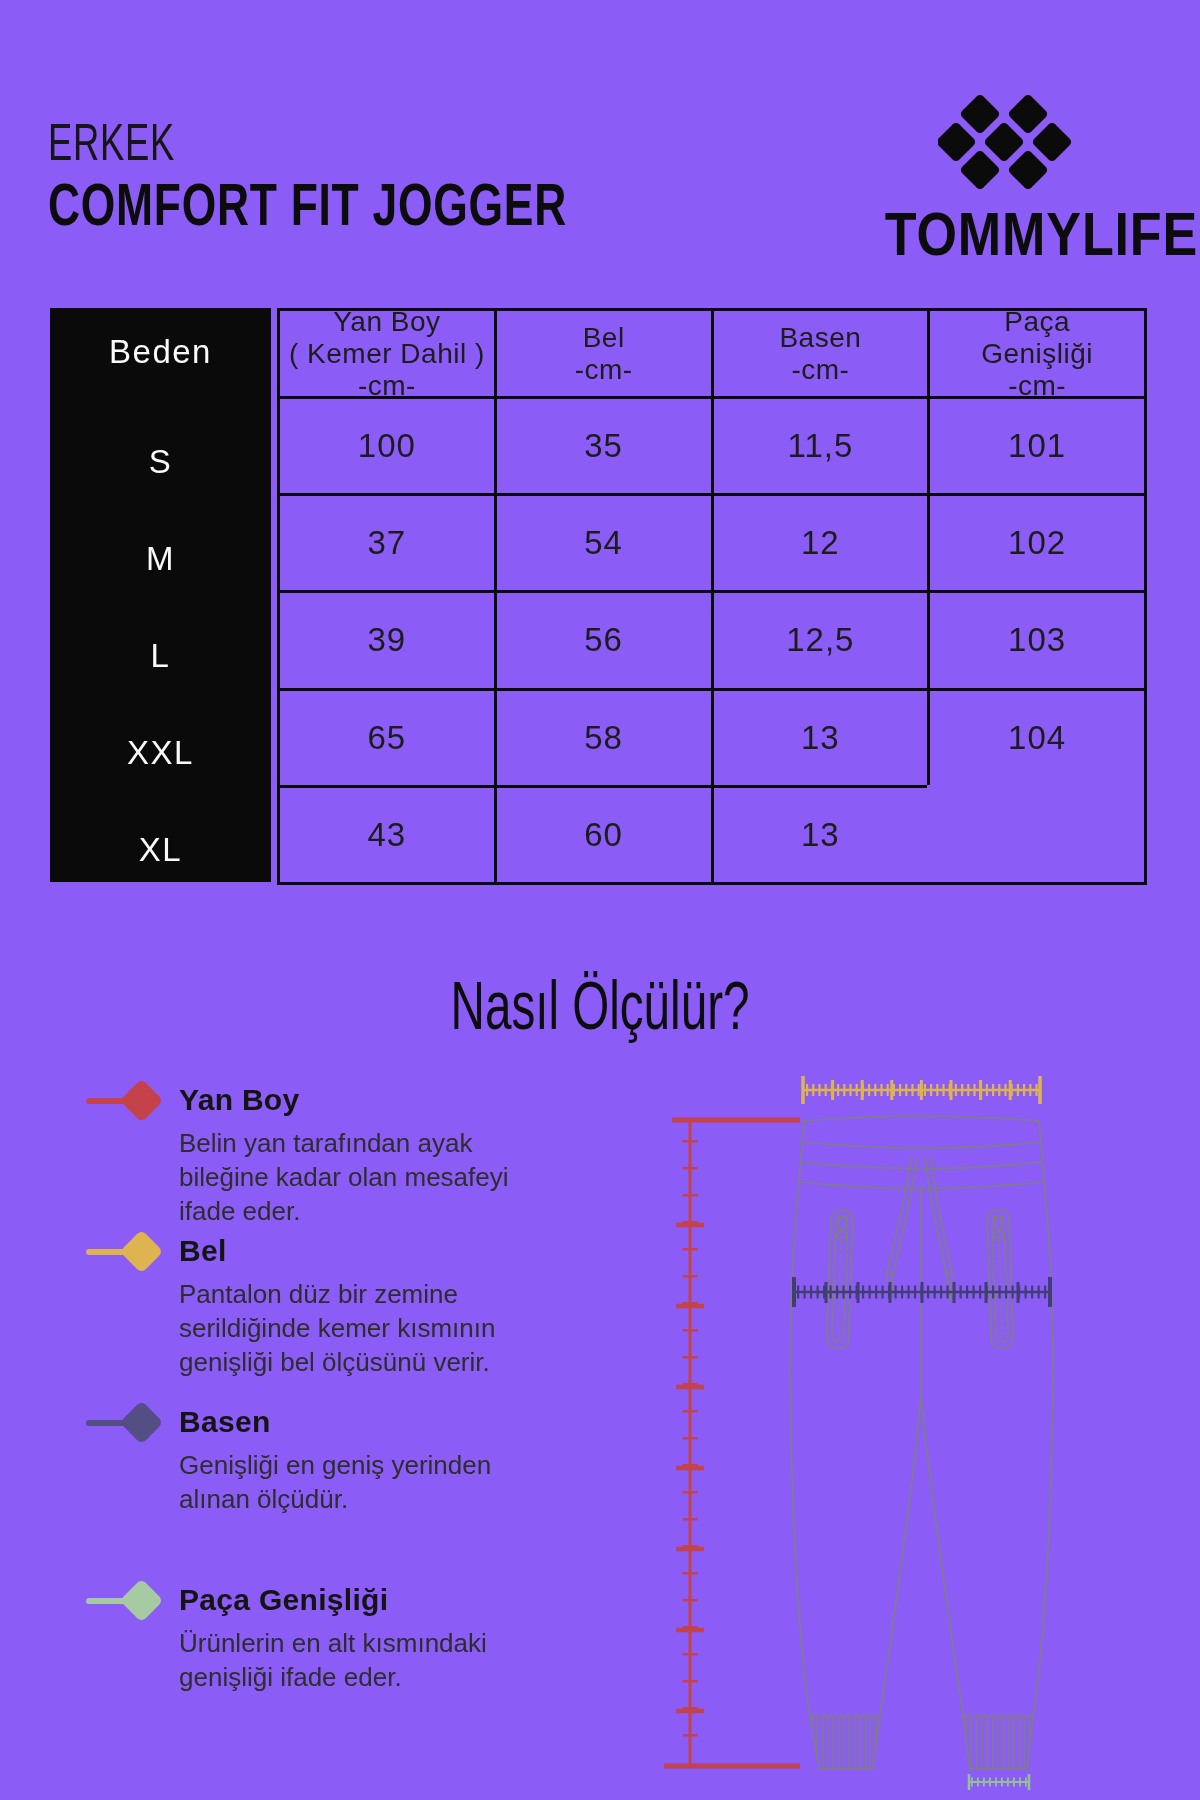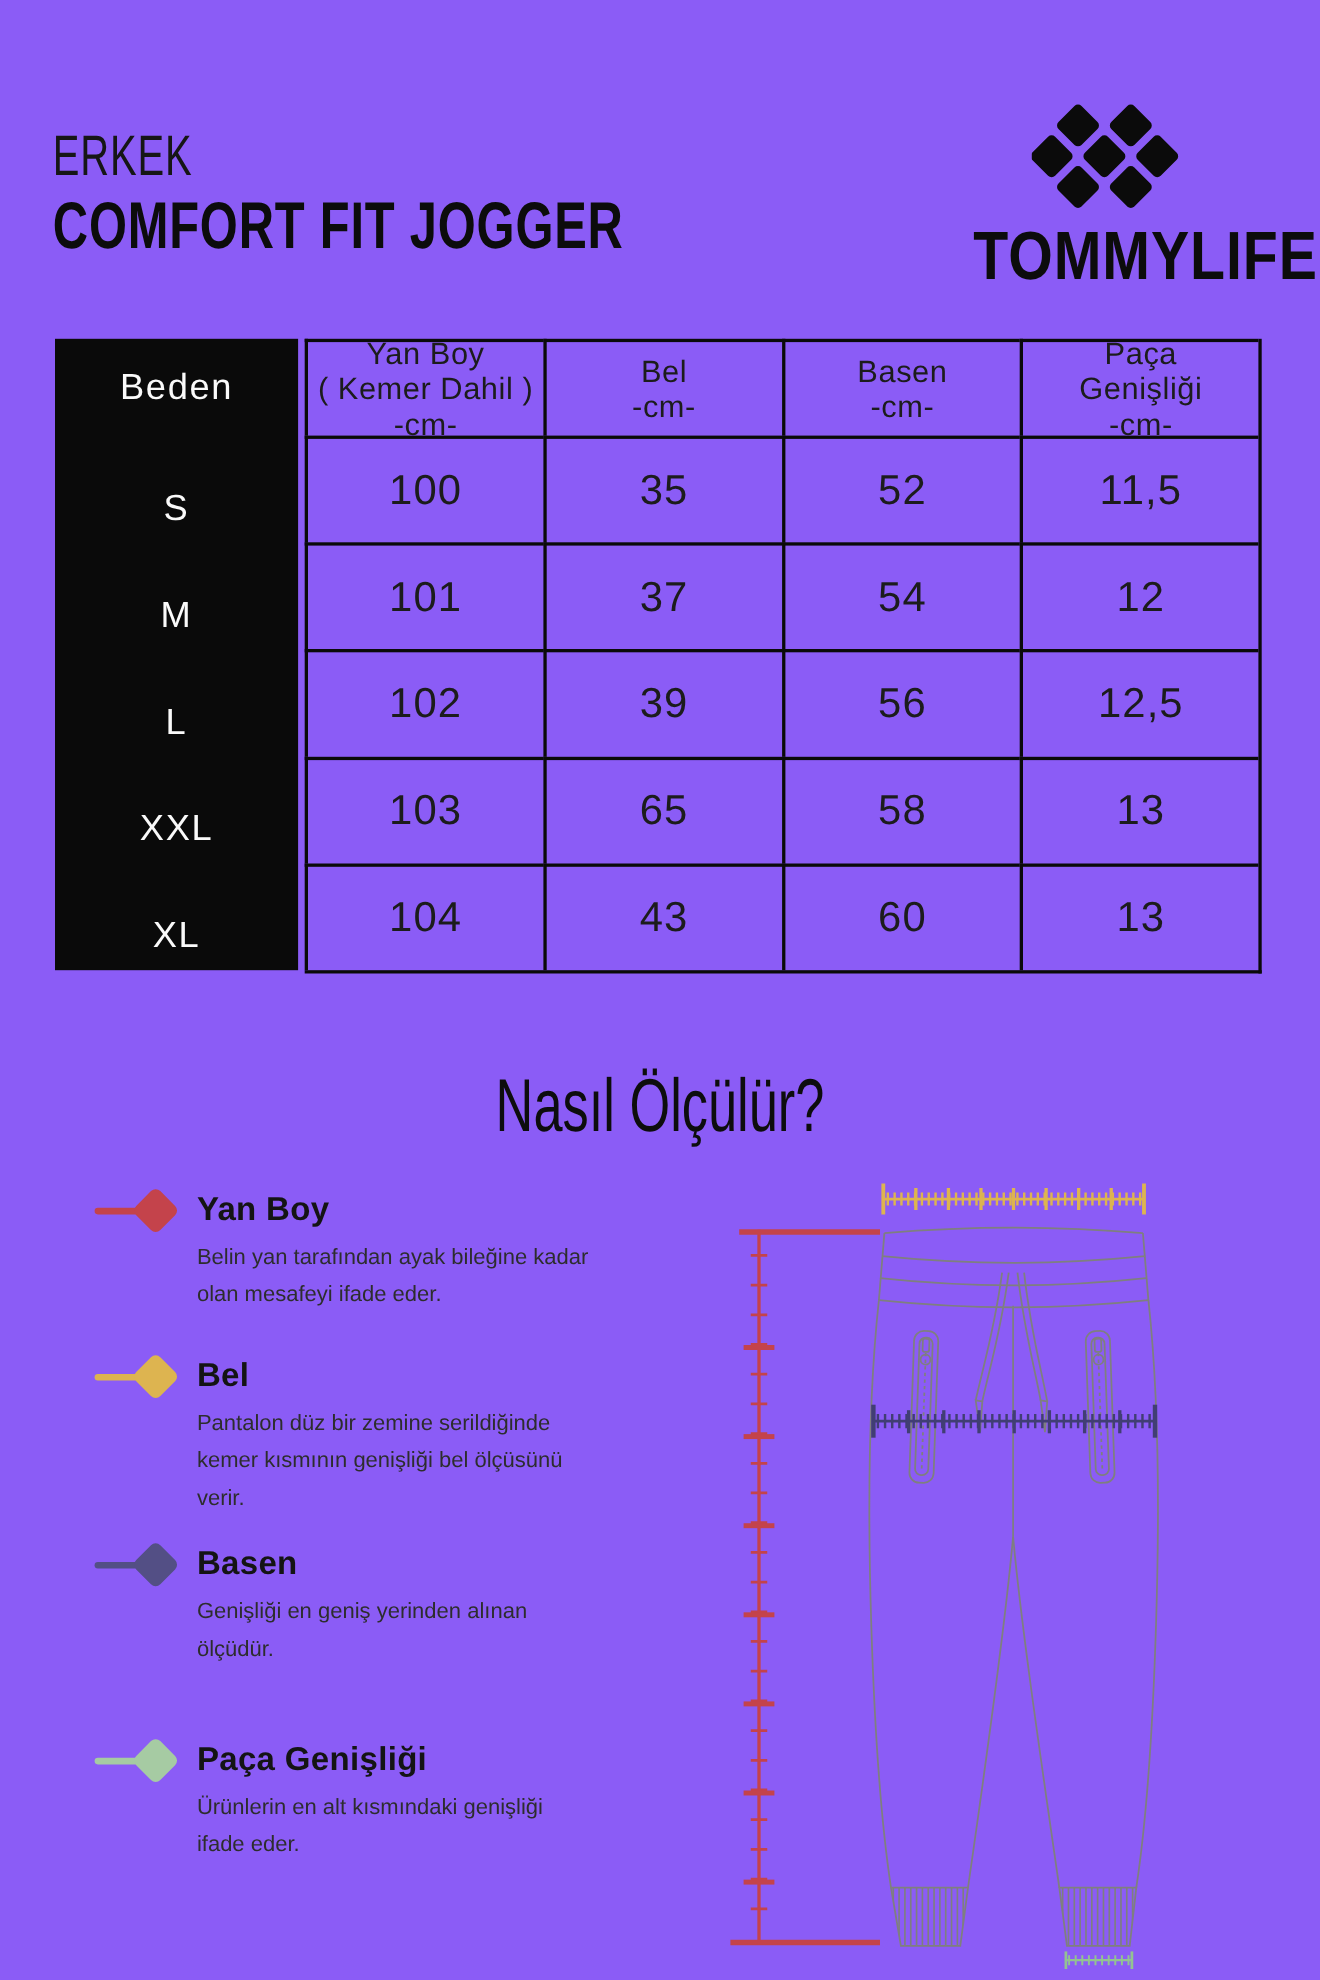--- a/index.html
+++ b/index.html
@@ -19,35 +19,35 @@
   
   .size-col{left:50px;top:308px;width:221px;height:574px;background:#0a0a0a;color:#fafafa;
             display:grid;grid-template-rows:88px repeat(5,1fr);gap:34px;}
   .size-col div{display:flex;align-items:center;justify-content:center;
             font-size:33px;letter-spacing:1.5px;}
   .grid{left:277px;top:308px;width:867px;height:574px;display:grid;
         grid-template-columns:repeat(4,1fr);grid-template-rows:88px repeat(5,1fr);
         border-right:3px solid #0a0a0a;border-bottom:3px solid #0a0a0a;}
   .grid .cell{border-left:3px solid #0a0a0a;border-top:3px solid #0a0a0a;
         display:flex;flex-direction:column;align-items:center;justify-content:center;
-        font-size:38px;letter-spacing:1px;color:#1c1c1c;}
+        font-size:33px;letter-spacing:1px;color:#1c1c1c;}
   .grid .hcell{font-size:28px;line-height:32px;text-align:center;letter-spacing:0.5px;}
   .grid .hcell .sub:empty{display:none;}
 
   
   .measure-title{left:0;top:966px;width:1200px;text-align:center;font-size:68px;font-weight:400;
         transform:scaleX(0.70);transform-origin:center top;color:#0d0d0d;white-space:nowrap;}
 
   .legend-item{position:absolute;left:86px;display:flex;align-items:flex-start;}
   .marker{position:relative;width:93px;height:36px;flex:0 0 93px;}
   .mline{position:absolute;left:0;top:15px;width:46px;height:6px;border-radius:3px;}
   .mdiamond{position:absolute;left:40px;top:2px;width:31px;height:31px;border-radius:6px;
         transform:rotate(45deg);}
   .ltext h3{margin:0;font-size:30px;font-weight:700;color:#141414;letter-spacing:0.3px;}
-  .ltext p{margin:9px 0 0 0;width:358px;font-size:20px;line-height:34px;color:#2d2d2d;}
+  .ltext p{margin:9px 0 0 0;width:358px;font-size:26px;line-height:34px;color:#2d2d2d;}
 
   
   .pants-figure{left:640px;top:1045px;width:520px;height:760px;}
   .outline{stroke:#7f7f7f;stroke-width:1.6;fill:none;}
 </style>
 </head>
 <body>
 
 <div class="page">
 
@@ -93,21 +93,20 @@
       <span>-cm-</span>
     </div>
     <div class="cell hcell">
       <span>Paça</span>
       <span class="sub">Genişliği</span>
       <span>-cm-</span>
     </div>
 
     <div class="cell">100</div>
     <div class="cell">35</div>
-    <div class="cell">52</div>
     <div class="cell">11,5</div>
 
     <div class="cell">101</div>
     <div class="cell">37</div>
     <div class="cell">54</div>
     <div class="cell">12</div>
 
     <div class="cell">102</div>
     <div class="cell">39</div>
     <div class="cell">56</div>

